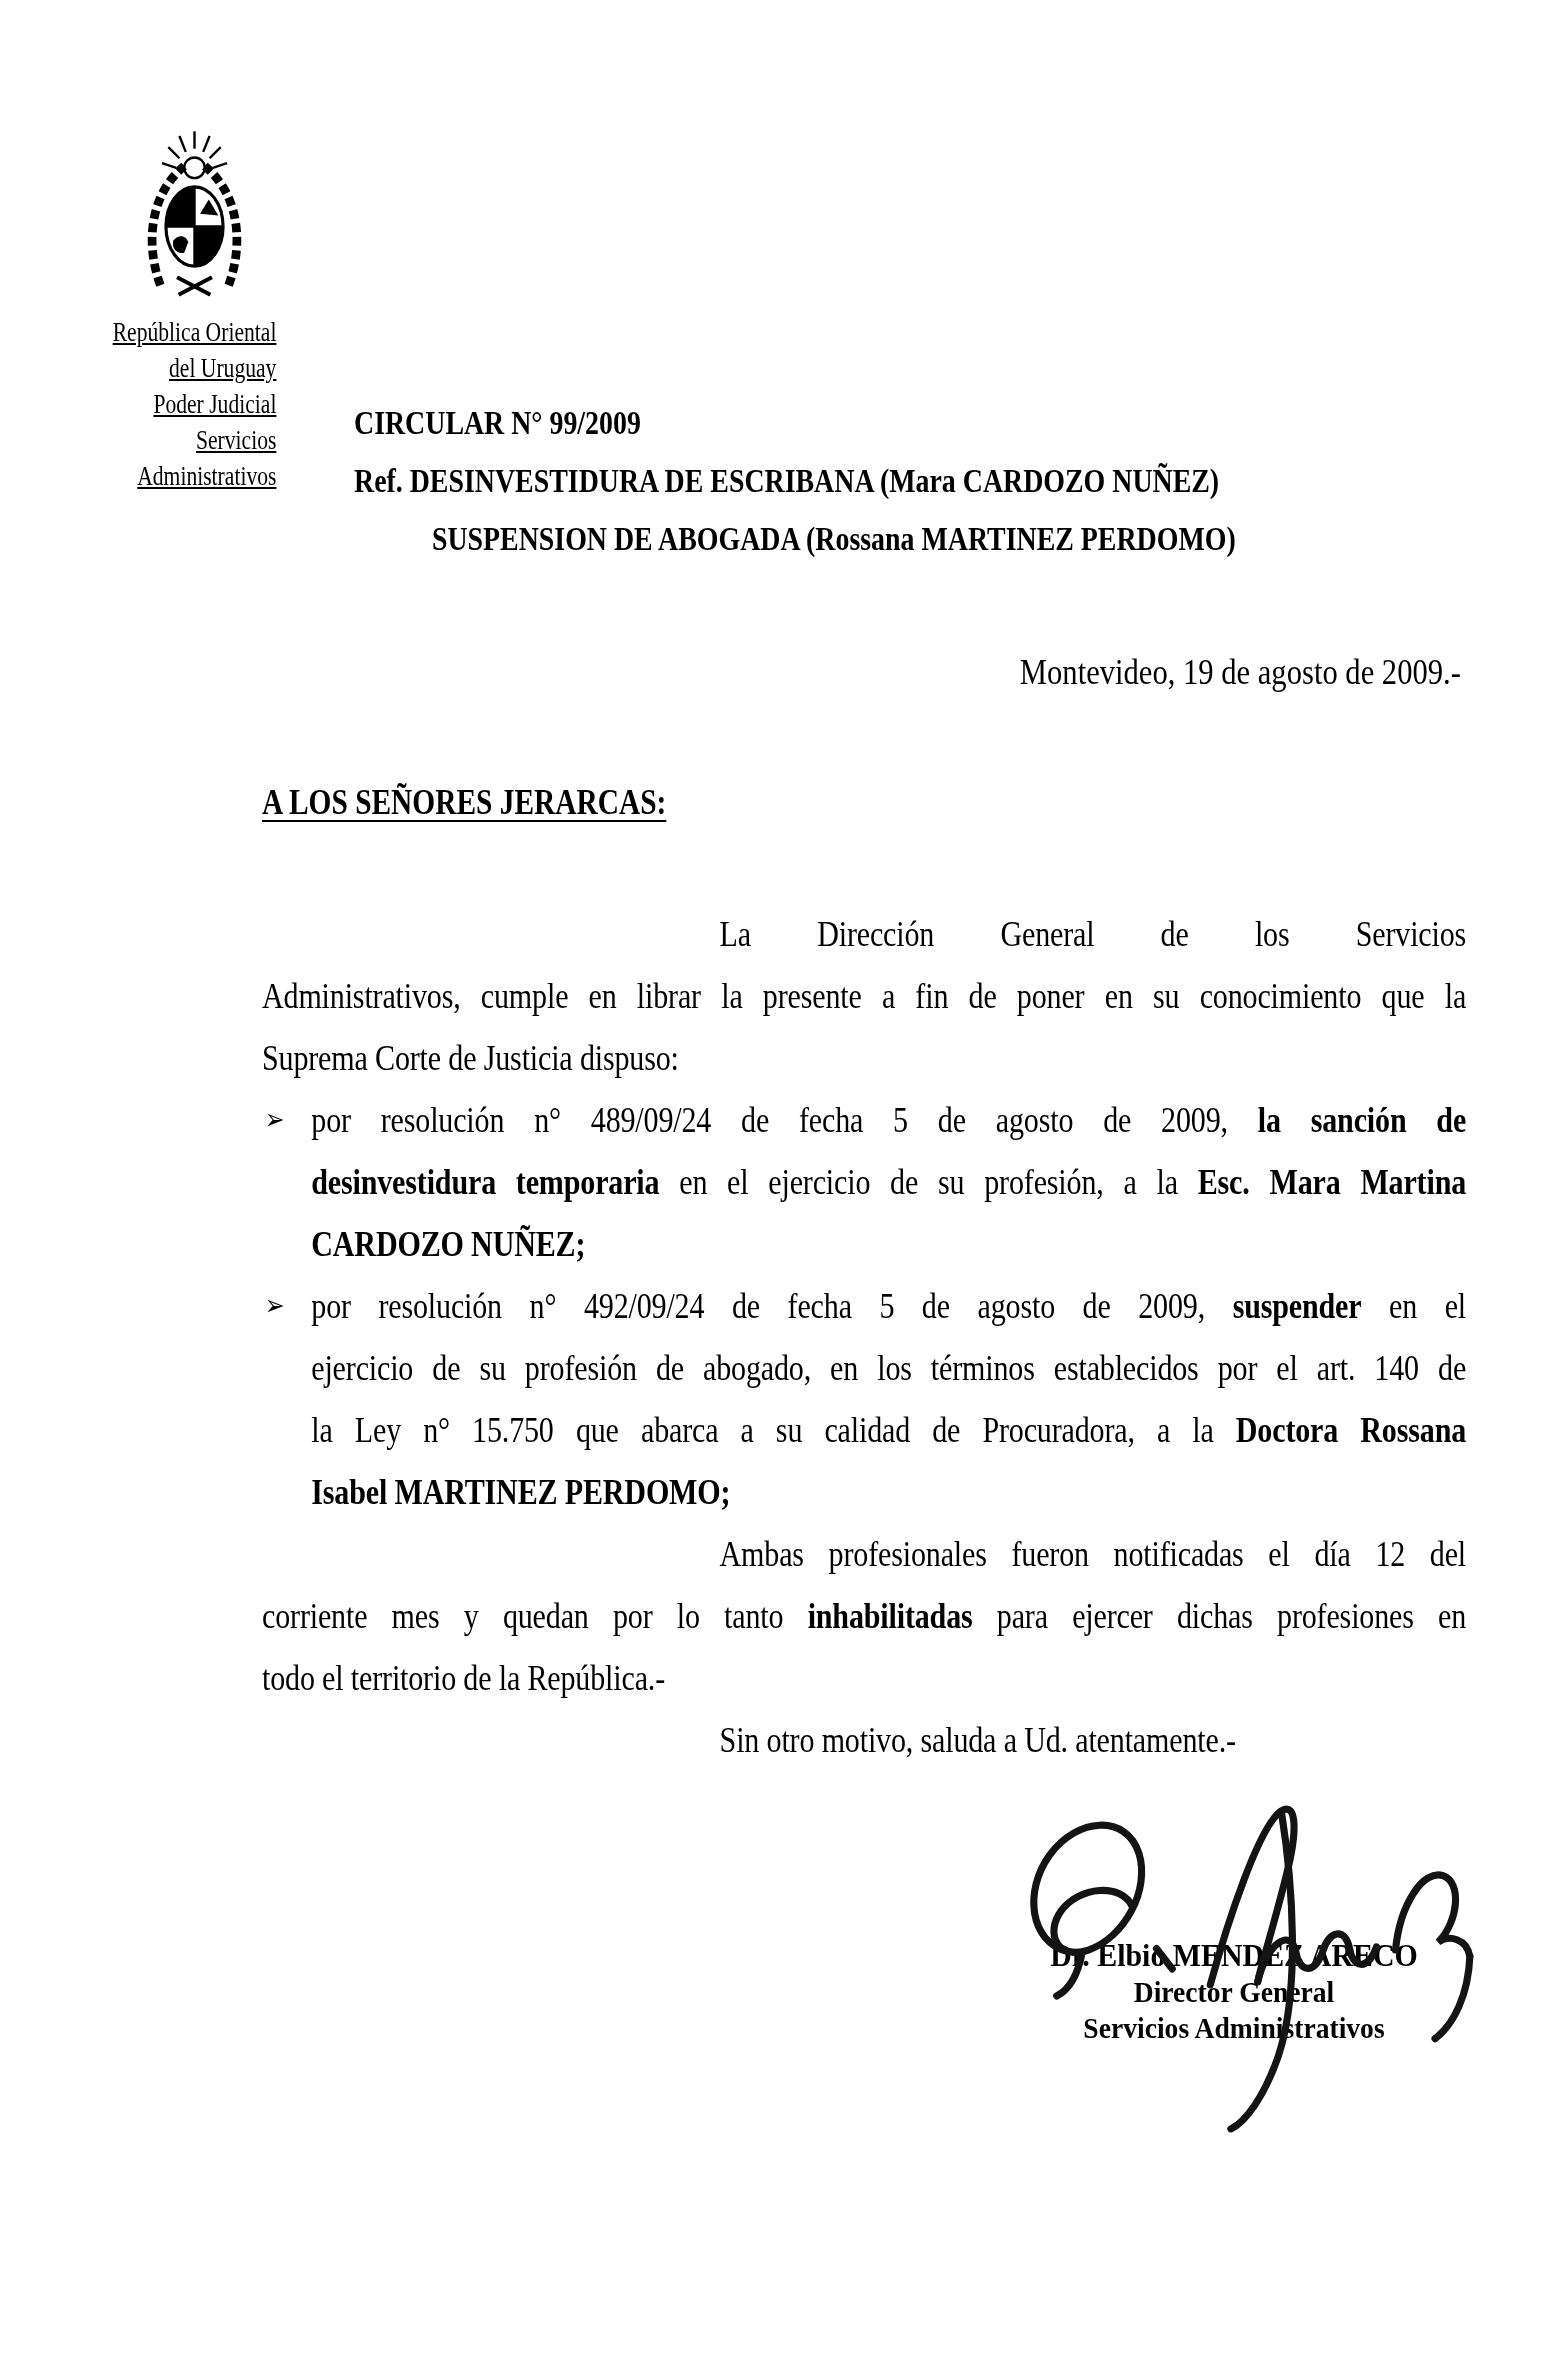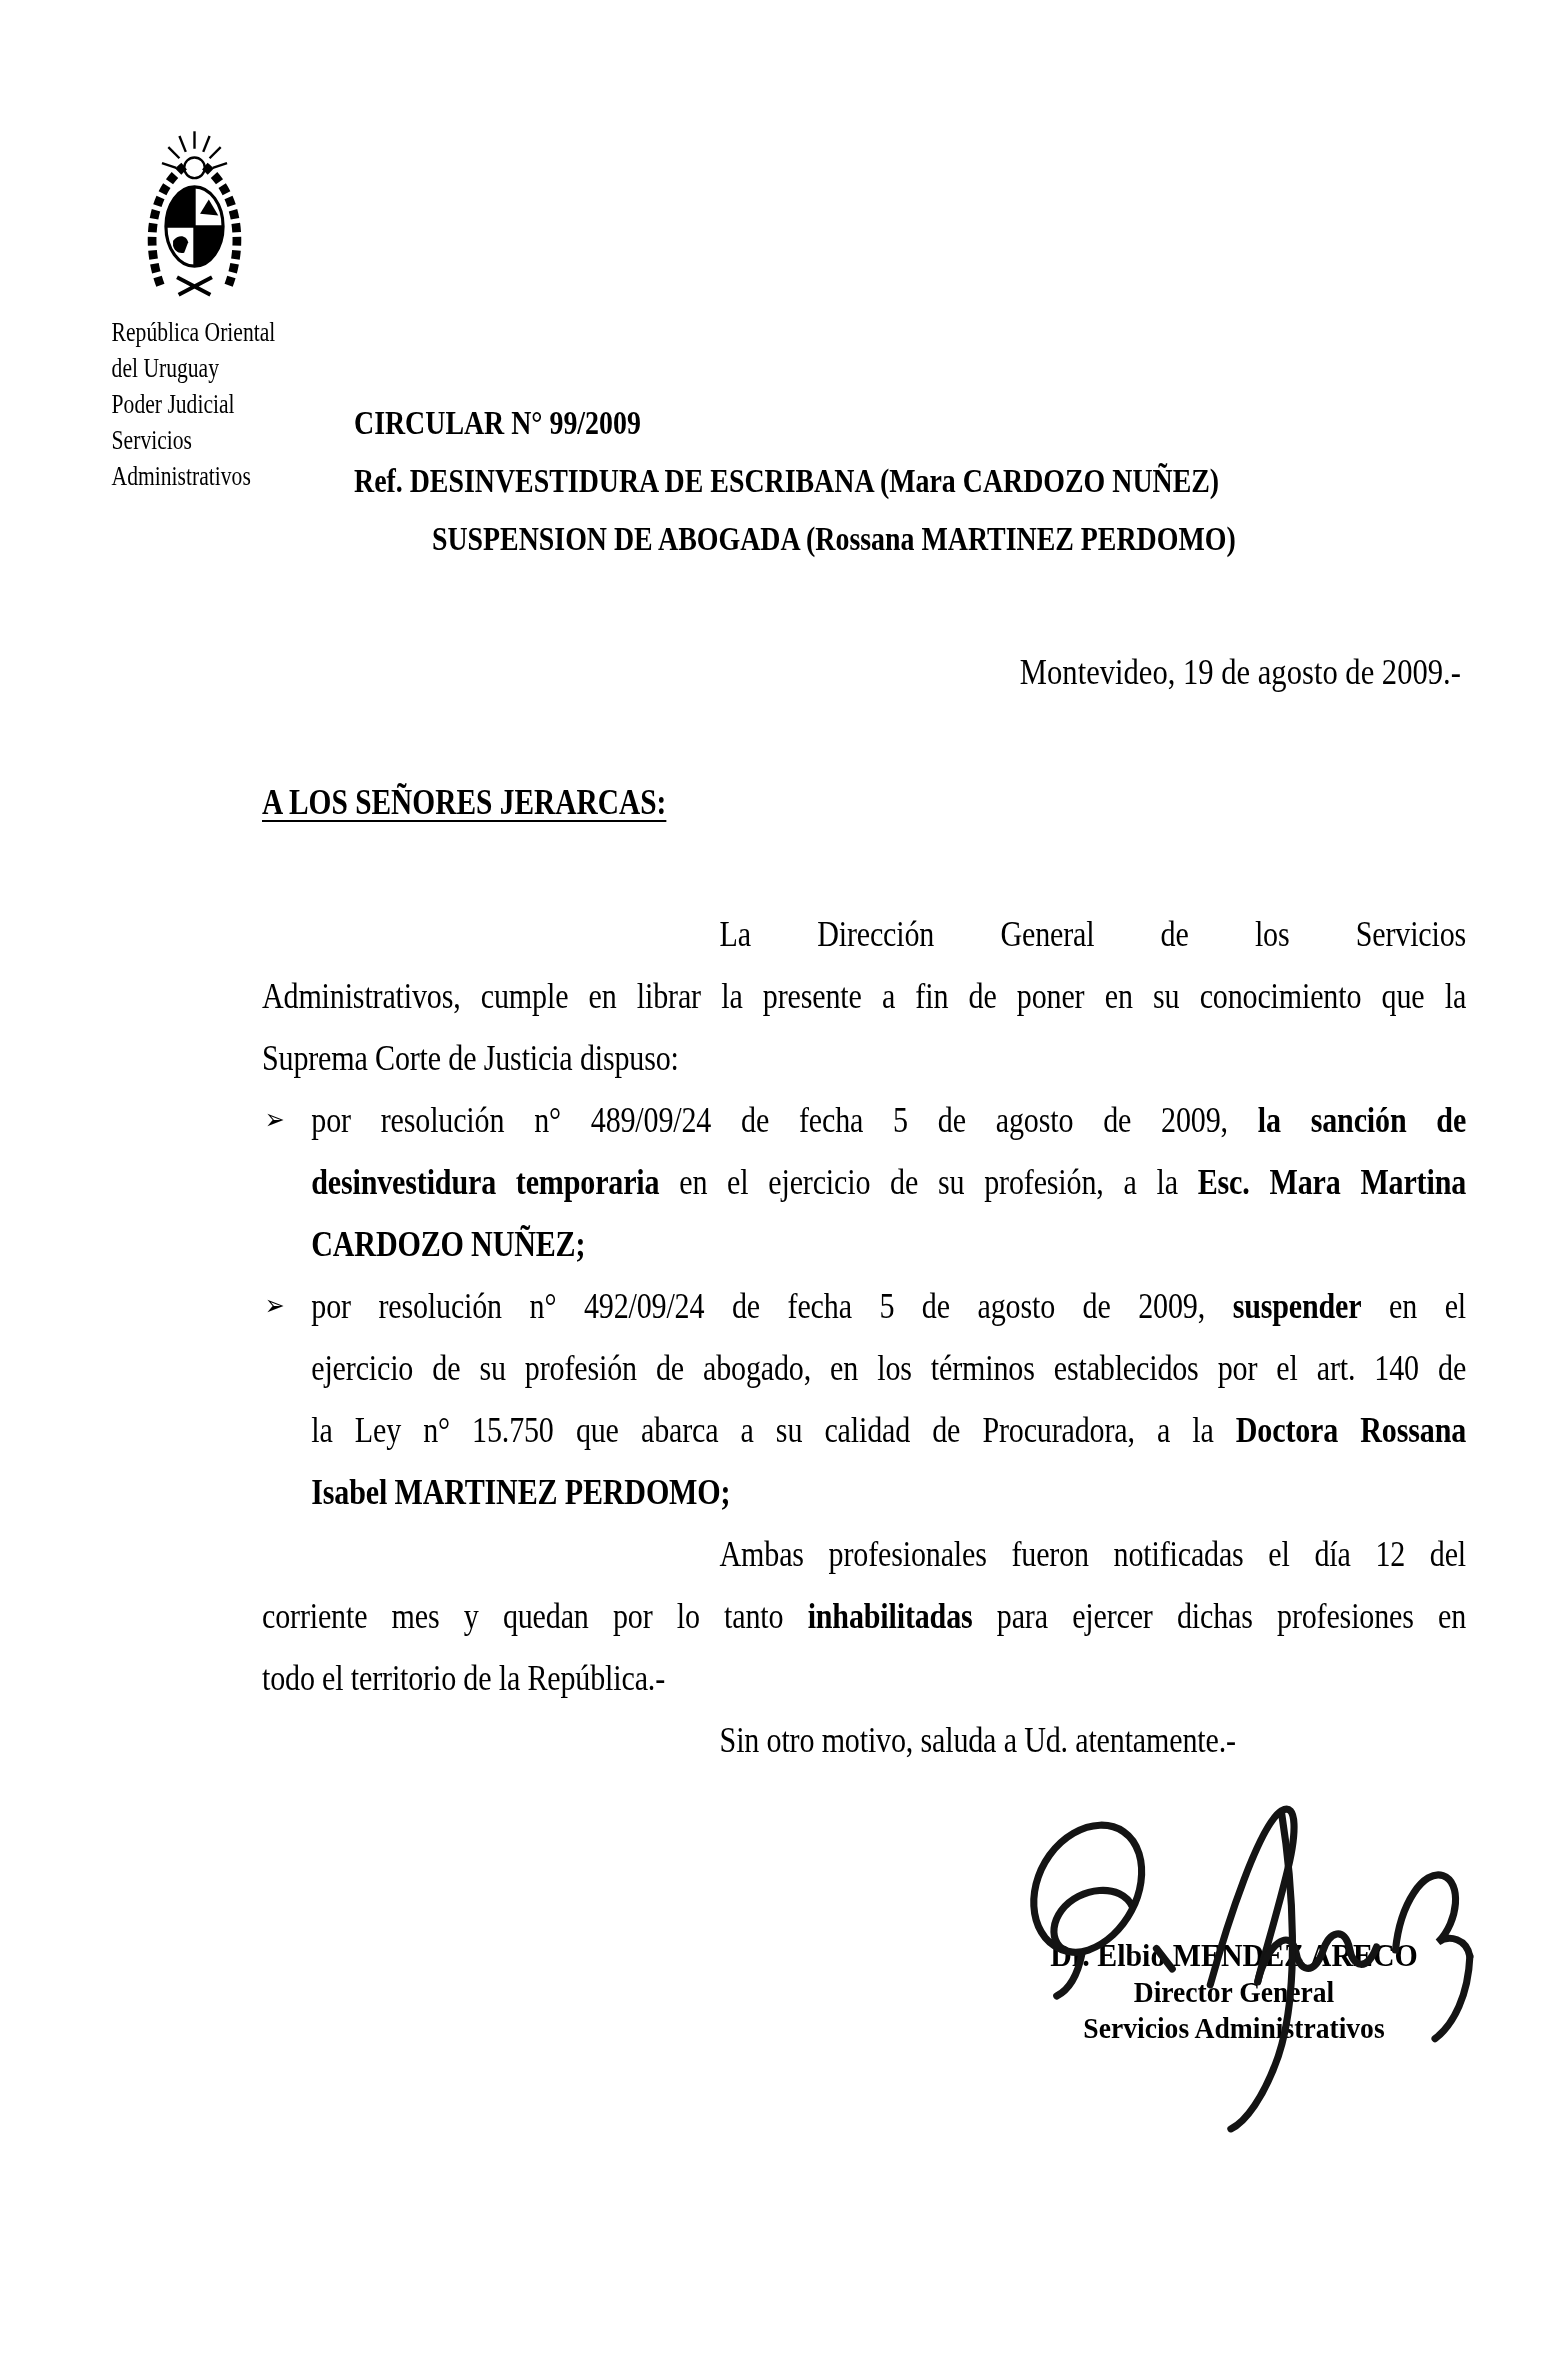--- a/index.html
+++ b/index.html
@@ -3,21 +3,21 @@
 <meta charset="utf-8">
 <style>
   * { margin:0; padding:0; box-sizing:border-box; }
   html,body { background:#888; }
   .page {
     position:relative; width:1568px; height:2377px; background:#ffffff;
     font-family:"Liberation Serif", serif; color:#000; overflow:hidden;
     margin:0 auto;
   }
   
-  .letterhead { position:absolute; left:91px; top:117px; width:206px; text-align:left; }
+  .letterhead { position:absolute; left:91px; top:117px; width:206px; text-align:right;text-decoration:underline; }
   .coat { display:block; margin:0 auto; }
   .lh-text { margin-top:4.8px; font-size:27px; line-height:36px;
              transform:scaleX(0.80); transform-origin:50% 0; white-space:nowrap; }
   
   .hdr { position:absolute; left:354px; top:394px; font-weight:bold; font-size:34px;
          line-height:58px; transform:scaleX(0.82); transform-origin:0 0; white-space:nowrap; }
   .hdr-indent { padding-left:95px; }
   
   .date { position:absolute; top:651px; right:107px; font-size:36px;
           transform:scaleX(0.85); transform-origin:100% 0; white-space:nowrap; }

